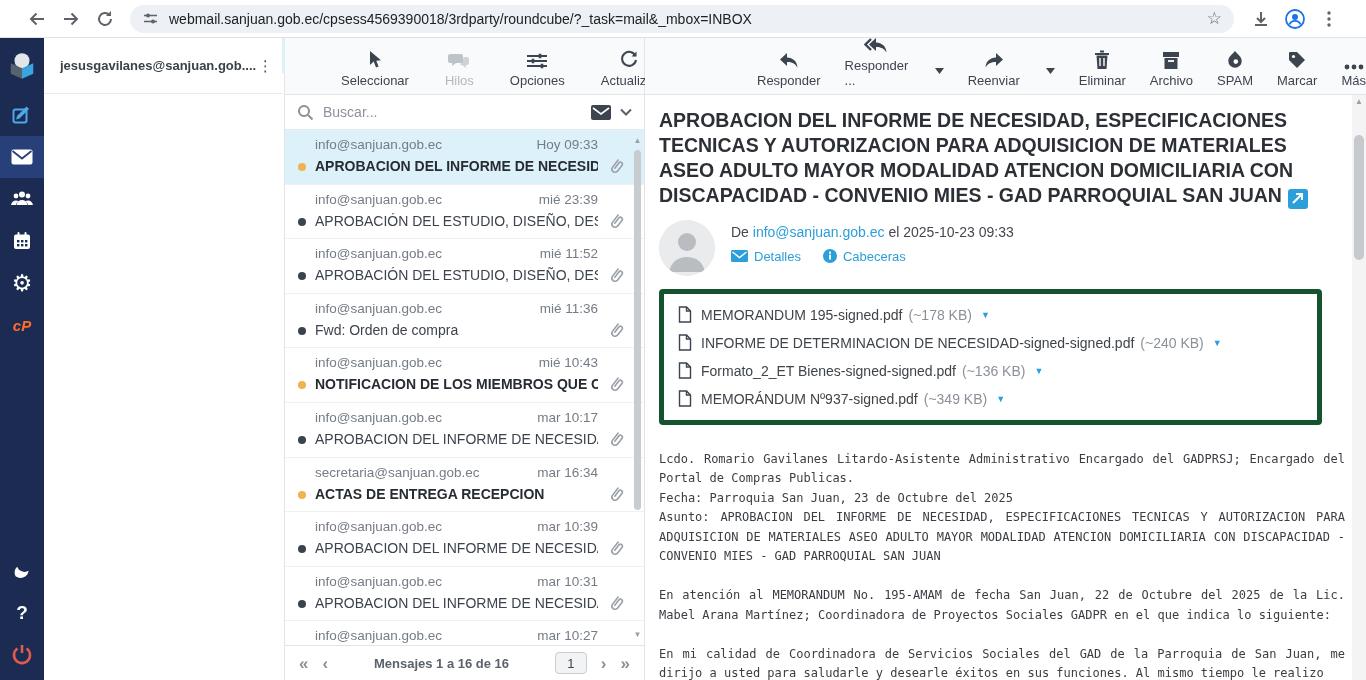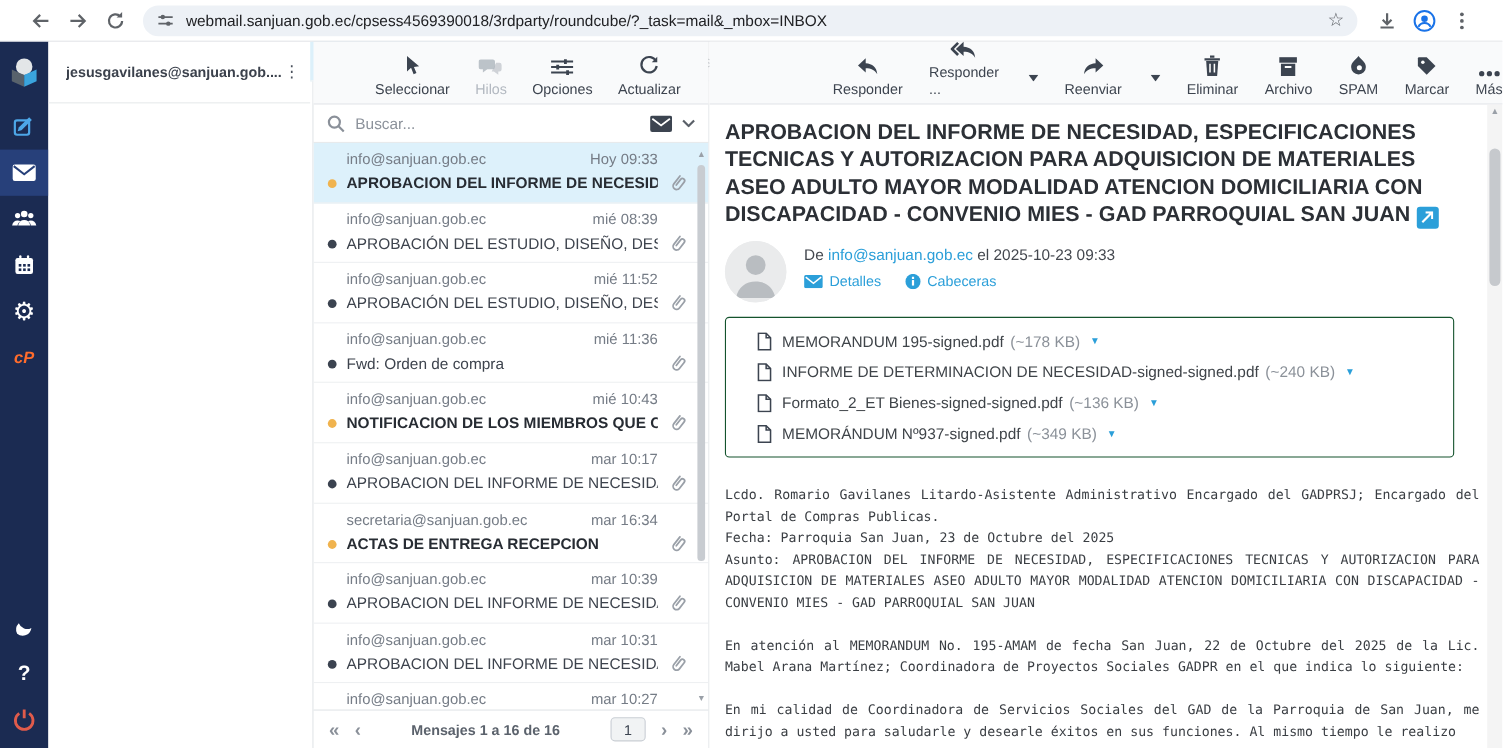--- a/index.html
+++ b/index.html
@@ -50,21 +50,21 @@
   .toolstrip { height:57px; background:#f9fafb; border-bottom:1px solid #e3e6e9;
                display:flex; align-items:flex-end; padding-bottom:6px; }
   .tbtn { display:flex; flex-direction:column; align-items:center; cursor:pointer; color:#3c4450; }
   .tbtn .ticon { height:22px; display:flex; align-items:flex-end; justify-content:center; }
   .tbtn .tlabel { font-size:13px; margin-top:3px; color:#3d444f; }
   .tbtn.disabled, .tbtn.disabled .tlabel { color:#b2b8c0; }
   .dd-caret { align-self:flex-end; margin:0 0 14px 2px; color:#3c4450; cursor:pointer; }
 
   
   .listpane { width:360px; border-right:1px solid #e2e5e8; display:flex; flex-direction:column; flex:none; }
-  .listpane .toolstrip { padding-left:56px; gap:23px; }
+  .listpane .toolstrip { padding-left:56px; gap:36px; }
   .searchrow { height:35px; border-bottom:1px solid #e7eaec; display:flex; align-items:center; padding:0 12px; gap:9px; }
   .searchrow input { flex:1; border:0; outline:0; background:transparent; font-size:14px; color:#3c4450;
                      font-family:"Liberation Sans", sans-serif; }
   .searchrow input::placeholder { color:#8c929b; }
   .msgs { flex:1; overflow:hidden; position:relative; }
   .msg { height:54.6px; padding:7px 46px 0 30px; border-bottom:1px solid #eef0f2; position:relative; cursor:pointer; }
   .msg.sel { background:#ddf1fb; }
   .msg .l1 { display:flex; font-size:13.5px; color:#757c86; }
   .msg .l1 .from { flex:1; white-space:nowrap; overflow:hidden; }
   .msg .l1 .time { margin-left:8px; white-space:nowrap; }
@@ -89,21 +89,21 @@
   .subject { font-size:19.5px; font-weight:bold; color:#2c3036; line-height:25px; max-width:680px; }
   .extlink { display:inline-flex; width:20px; height:20px; background:#2b9fd9; border-radius:3px;
              align-items:center; justify-content:center; vertical-align:-2px; margin-left:6px; cursor:pointer; }
   .senderrow { display:flex; margin-top:11px; }
   .avatar { width:56px; height:56px; border-radius:50%; background:#eaebec; overflow:hidden; flex:none; }
   .sinfo { margin-left:16px; padding-top:4px; }
   .fromline { font-size:14px; color:#43474e; }
   .fromline a { color:#2b9fd9; text-decoration:none; cursor:pointer; }
   .linkrow { margin-top:9px; display:flex; gap:22px; font-size:13px; color:#2b9fd9; align-items:center; }
   .linkrow .mlink { display:flex; align-items:center; gap:6px; cursor:pointer; }
-  .attachbox { margin-top:13px; border:1px solid #14532d; border-radius:4px; padding:7px 14px; max-width:690px; }
+  .attachbox { margin-top:13px; border:5px solid #14532d; border-radius:4px; padding:7px 0; max-width:690px; }
   .att { height:28px; display:flex; align-items:center; padding:0 14px; font-size:14px; }
   .att .aname { color:#3f4449; margin-left:9px; cursor:pointer; }
   .att .asize { color:#8b9199; margin-left:6px; }
   .att .acaret { color:#2b9fd9; margin-left:9px; font-size:9px; cursor:pointer; }
   .mailbody { margin-top:25px; width:686px; font-family:"DejaVu Sans Mono", monospace; font-size:12px;
               line-height:19.5px; color:#3a3e43; }
   .bodyp { text-align:justify; }
   .blankline { height:19.5px; }
   .viewscroll { position:absolute; right:0; top:0; bottom:0; width:14px; background:#f4f4f4; }
   .viewscroll .arr { position:absolute; top:2px; left:0; width:14px; text-align:center; color:#9aa0a8; font-size:8px; }
@@ -383,21 +383,21 @@
           <span class="dot"></span>
           <span class="clip">
             <svg width="15" height="18" viewBox="0 0 15 18" style="transform:rotate(38deg);">
               <path d="M4.5 2.5v9a3.2 3.2 0 0 0 6.4 0v-7a2 2 0 0 0-4 0v6.5" stroke="#9aa0a8" stroke-width="1.6" fill="none" stroke-linecap="round"></path>
             </svg>
           </span>
         </div>
         <div class="msg">
           <div class="l1">
             <span class="from">info@sanjuan.gob.ec</span>
-            <span class="time">mié 08:39</span>
+            <span class="time">mié 23:39</span>
           </div>
           <div class="l2">APROBACIÓN DEL ESTUDIO, DISEÑO, DESA...</div>
           <span class="dot"></span>
           <span class="clip">
             <svg width="15" height="18" viewBox="0 0 15 18" style="transform:rotate(38deg);">
               <path d="M4.5 2.5v9a3.2 3.2 0 0 0 6.4 0v-7a2 2 0 0 0-4 0v6.5" stroke="#9aa0a8" stroke-width="1.6" fill="none" stroke-linecap="round"></path>
             </svg>
           </span>
         </div>
         <div class="msg">

